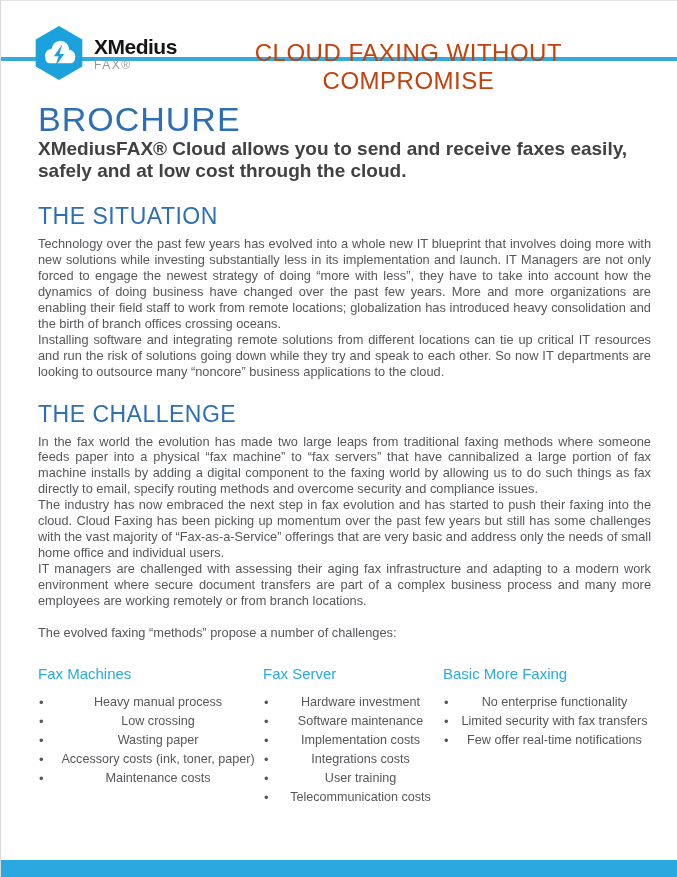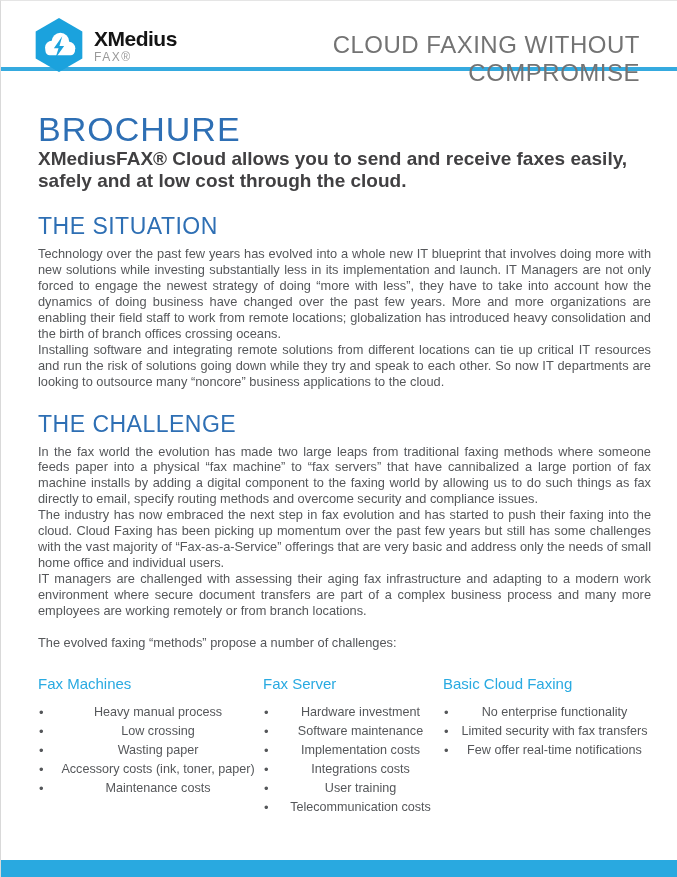--- a/index.html
+++ b/index.html
@@ -14,46 +14,46 @@
     background: #ffffff;
     overflow: hidden;
     border-left: 1px solid #d9d9d9;
     border-top: 1px solid #e5e5e5;
   }
 
   
   .header {
     display: flex;
     align-items: flex-start;
-    height: 70px;
-    padding: 16px 37px 0 31px;
+    height: 60px;
+    padding: 24px 37px 0 31px;
     border-bottom: 4px solid #35aadf;
   }
   .logo-block { display: flex; align-items: center; }
   .logo-hex { width: 54px; height: 56px; display: block; }
   .brand-text { margin-left: 8px; line-height: 1; }
   .brand-name {
     font-size: 21px;
     font-weight: bold;
     color: #141414;
     letter-spacing: -0.5px;
   }
   .brand-sub {
     font-size: 12px;
     color: #9a9a9a;
     letter-spacing: 1.5px;
     margin-top: 2px;
   }
   .header-tagline {
     flex: 1;
-    text-align: right;
+    text-align: center;
     margin-top: 14px;
     font-size: 24px;
     font-weight: 400;
-    color: #737373;
+    color: #c2410c;
     letter-spacing: 0.5px;
   }
 
   
   .main { padding: 40px 26px 0 37px; color: #55575a; }
 
   .doc-title {
     font-size: 34px;
     font-weight: 400;
     letter-spacing: 1px;
@@ -193,21 +193,21 @@
         <li>Hardware investment</li>
             <li>Software maintenance</li>
             <li>Implementation costs</li>
             <li>Integrations costs</li>
             <li>User training</li>
             <li>Telecommunication costs</li>
           </ul>
       </div>
 
       <div class="column">
-        <div class="col-heading">Basic Cloud Faxing</div>
+        <div class="col-heading">Basic More Faxing</div>
         <ul class="col-list">
 
         <li>No enterprise functionality</li>
             <li>Limited security with fax transfers</li>
             <li>Few offer real-time notifications</li>
           </ul>
       </div>
 
     </div>
   </div>

